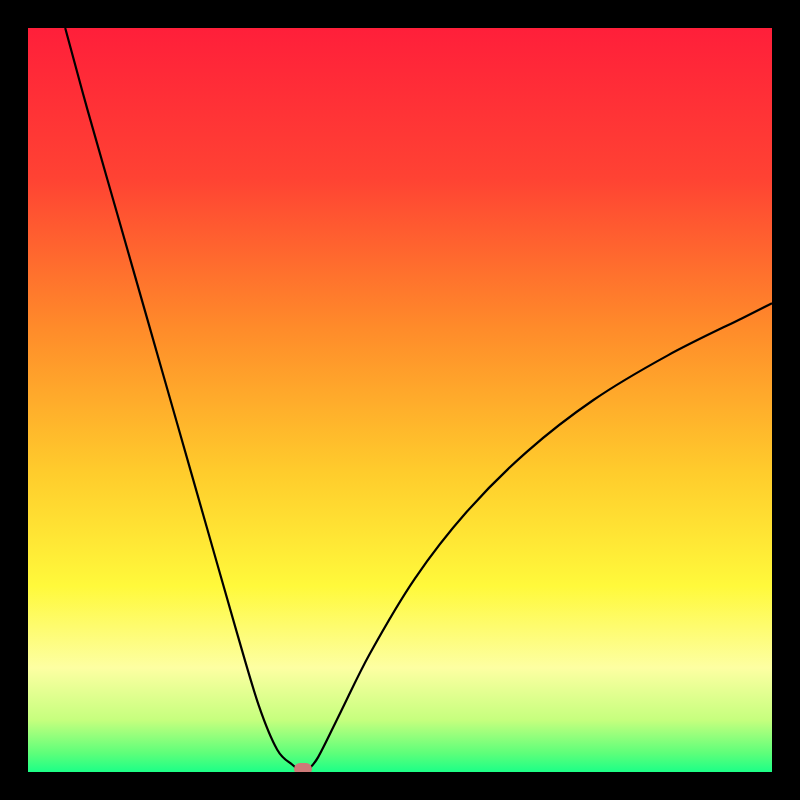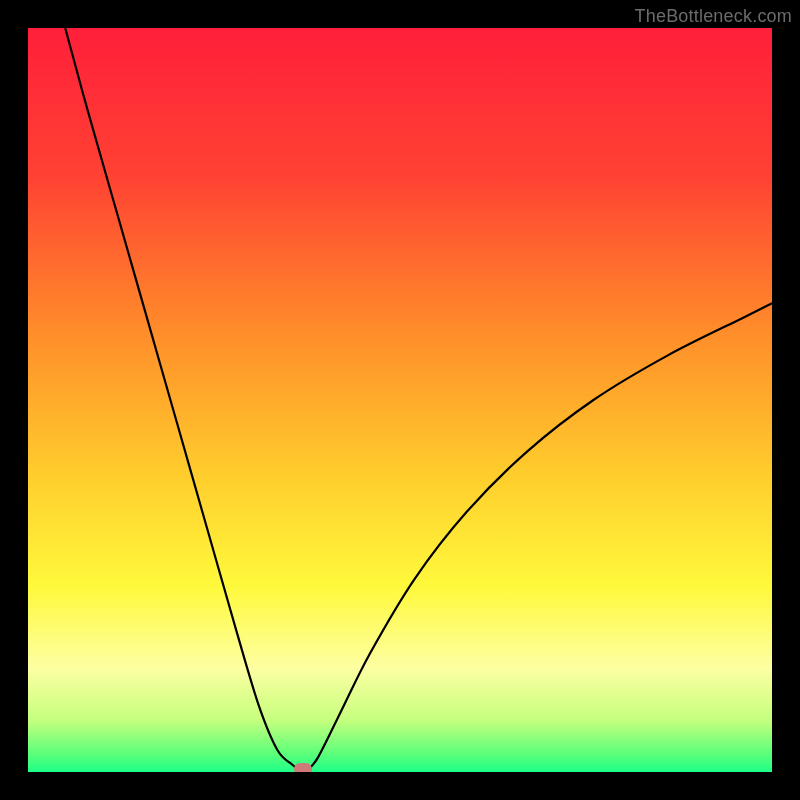--- a/index.html
+++ b/index.html
@@ -53,21 +53,20 @@
     width: 18px;
     height: 12px;
     border-radius: 6px;
     transform: translate(-50%, -50%);
   }
 </style>
 </head>
 <body>
 
 <div id="container">
-  <div id="watermark">TheBottleneck.com</div>
   <div id="plot-area">
     <svg id="gradient-bg" viewBox="0 0 100 100" preserveAspectRatio="none">
       <defs>
         <linearGradient id="bg-grad" x1="0" y1="0" x2="0" y2="1">
             <stop offset="0%" stop-color="#ff1f3a"></stop>
             <stop offset="20%" stop-color="#ff4233"></stop>
             <stop offset="40%" stop-color="#ff8a2a"></stop>
             <stop offset="60%" stop-color="#ffcd2c"></stop>
             <stop offset="75%" stop-color="#fff93b"></stop>
             <stop offset="86%" stop-color="#fdffa2"></stop>

